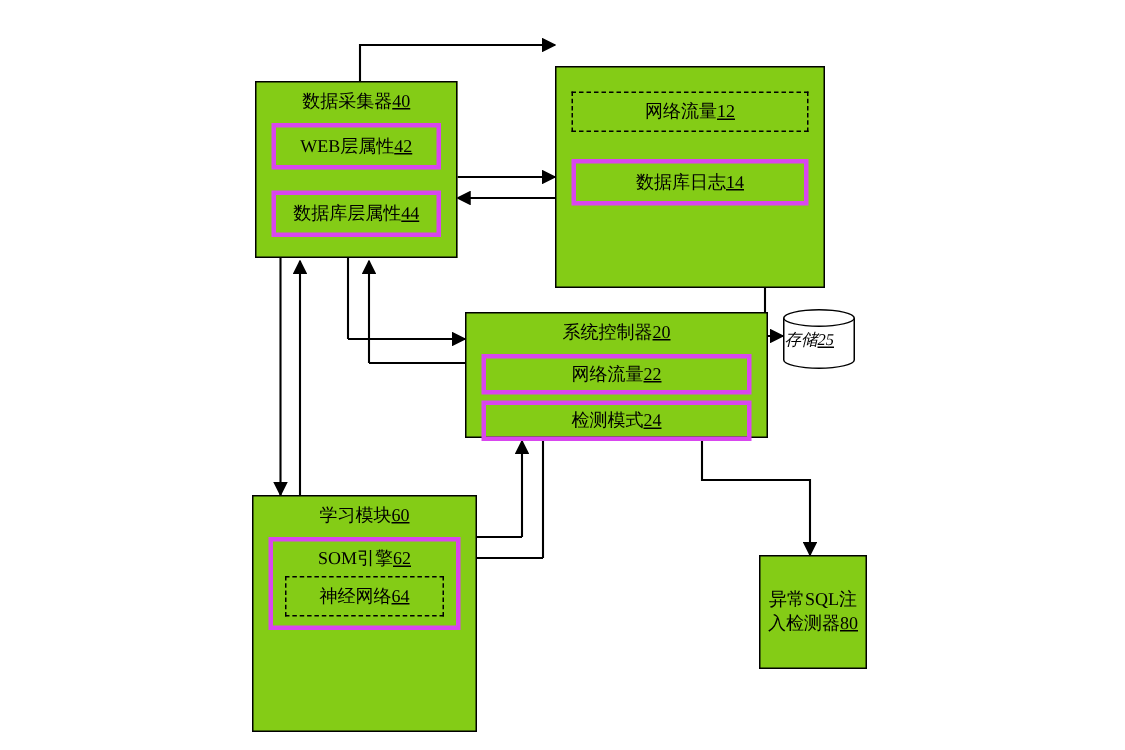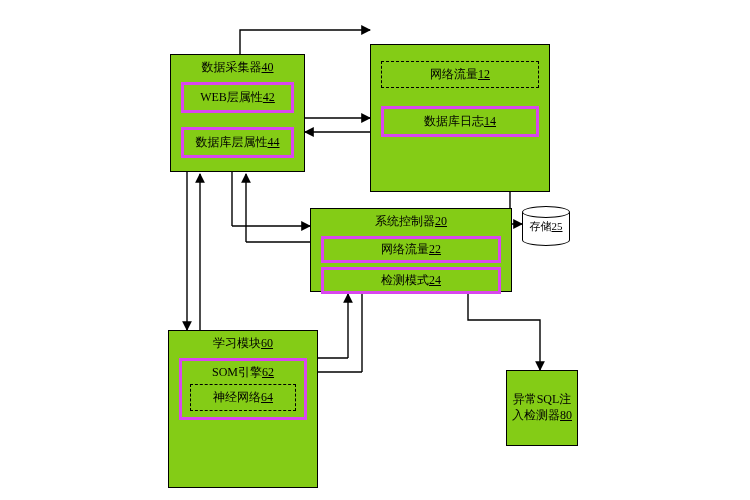--- a/index.html
+++ b/index.html
@@ -46,21 +46,21 @@
   }
   .cyl-body {
     position: absolute;
     left: 0; right: 0;
     top: 6px; bottom: 6px;
     border-left: 1.5px solid #000;
     border-right: 1.5px solid #000;
     background: #fff;
     display: flex;
     align-items: center;
-    justify-content: center;
+    font-style: italic;
   }
   .cyl-top, .cyl-bot {
     position: absolute;
     left: 0; right: 0;
     height: 12px;
     border: 1.5px solid #000;
     border-radius: 50%;
     background: #fff;
   }
   .cyl-top { top: 0; }

